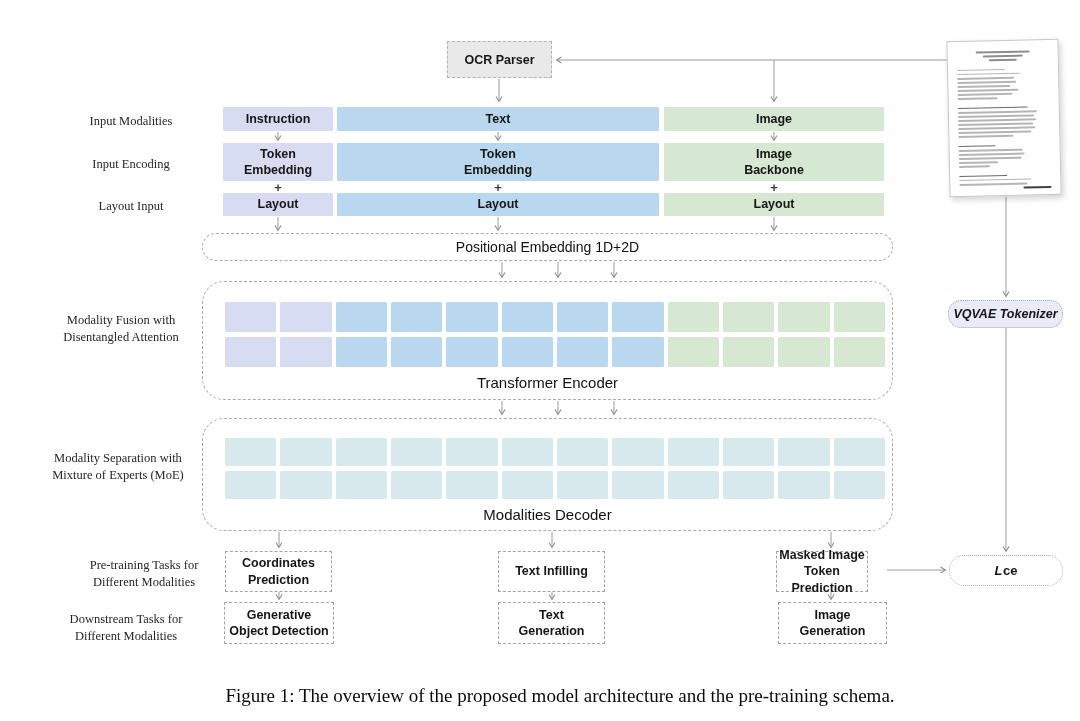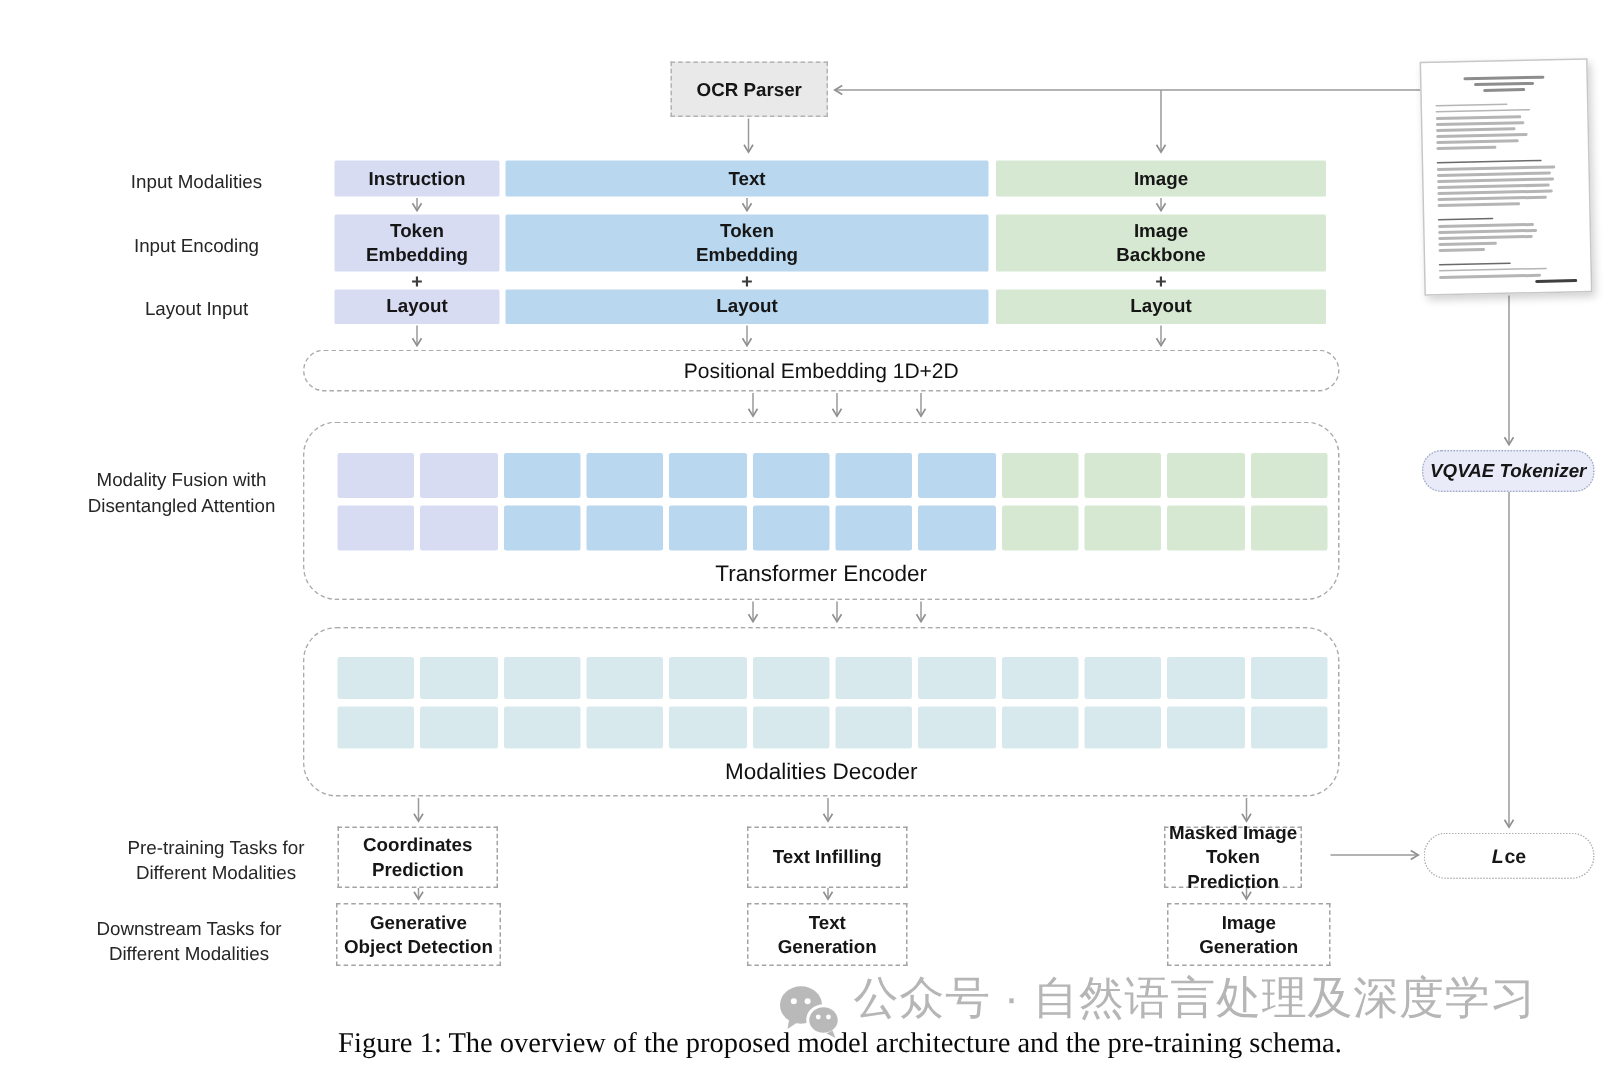--- a/index.html
+++ b/index.html
@@ -7,21 +7,21 @@
     position:relative;width:1080px;height:721px;background:#ffffff;overflow:hidden;
     font-family:"Liberation Sans","DejaVu Sans",sans-serif;color:#1a1a1a;
   }
   
   .bar{
     position:absolute;display:flex;flex-direction:column;align-items:center;justify-content:center;
     font-size:12.5px;font-weight:700;line-height:1.3;color:#161616;text-align:center;border-radius:1px;
   }
   .plusrow{position:absolute;text-align:center;font-size:13px;font-weight:600;color:#3c3c3c;}
   
-  .sidelabel{position:absolute;text-align:center;font-size:12.5px;font-weight:500;color:#262626;line-height:1.34;}
+  .sidelabel{position:absolute;text-align:center;font-size:12.5px;font-weight:500;color:#262626;line-height:1.34;font-family:Liberation Serif, serif;}
   
   .dashedbig{position:absolute;border:1.4px dashed #ababab;border-radius:22px;background:#fff;box-sizing:border-box;}
   .pill{border-radius:14px;}
   .stagelabel{position:absolute;text-align:center;font-size:15px;font-weight:400;color:#111;}
   .poslabel{position:absolute;text-align:center;font-size:14px;font-weight:400;color:#111;}
   
   .cellrow{position:absolute;display:flex;gap:4px;}
   .cellrow .cell{flex:1;border-radius:1.5px;}
   
   .taskbox{
@@ -113,20 +113,24 @@
     </div>
   <div class="sidelabel" style="left:55px;top:156px;width:152px;">
       <div>Input Encoding</div>
     </div>
   <div class="sidelabel" style="left:55px;top:198px;width:152px;">
       <div>Layout Input</div>
     </div>
   <div class="sidelabel" style="left:40px;top:312px;width:162px;">
     <div>Modality Fusion with</div>
       <div>Disentangled Attention</div>
+  </div>
+  <div class="sidelabel" style="left:32px;top:450px;width:172px;">
+    <div>Modality Separation with</div>
+      <div>Mixture of Experts (MoE)</div>
   </div>
   <div class="sidelabel" style="left:68px;top:557px;width:152px;">
     <div>Pre-training Tasks for</div>
       <div>Different Modalities</div>
   </div>
   <div class="sidelabel" style="left:50px;top:611px;width:152px;">
     <div>Downstream Tasks for</div>
       <div>Different Modalities</div>
   </div>
 
@@ -296,31 +300,16 @@
 
   <div class="vqvae" style="left:948px;top:300px;width:115px;height:28px;font-style:italic;">
     <span>VQVAE Tokenizer</span>
   </div>
 
   <div class="loss" style="left:949px;top:555px;width:114px;height:31px;">
     <i>L</i>
       <span>ce</span>
   </div>
 
-  <div class="watermark" style="left:519px;top:650px;">
-    <span style="margin-top:6px;margin-right:8px;">
-      <svg width="42" height="38" viewBox="0 0 42 38">
-        <ellipse cx="15" cy="14" rx="14" ry="12.5" fill="#b9b9b9"></ellipse>
-        <path d="M7,24 L6,30 L12,26 Z" fill="#b9b9b9"></path>
-        <circle cx="10.2" cy="11.5" r="2" fill="#fff"></circle>
-        <circle cx="19.4" cy="11.5" r="2" fill="#fff"></circle>
-        <ellipse cx="30" cy="24" rx="10.5" ry="9.5" fill="#b9b9b9" stroke="#ffffff" stroke-width="2"></ellipse>
-        <path d="M36,31 L38,36 L32,33 Z" fill="#b9b9b9"></path>
-        <circle cx="26.5" cy="22" r="1.6" fill="#fff"></circle>
-        <circle cx="33.3" cy="22" r="1.6" fill="#fff"></circle>
-      </svg>
-    </span>
-    <span class="wtext">公众号 · 自然语言处理及深度学习</span>
-  </div>
 
   <div class="caption" style="top:685px;">Figure 1: The overview of the proposed model architecture and the pre-training schema.</div>
 
 </div>
 
 </body></html>

